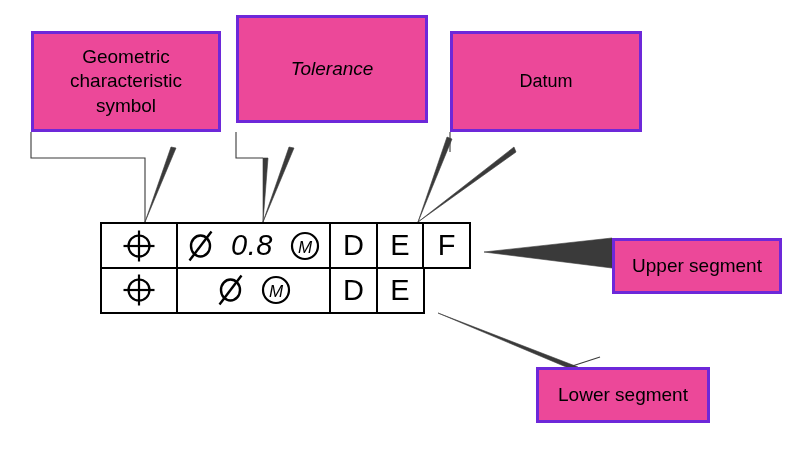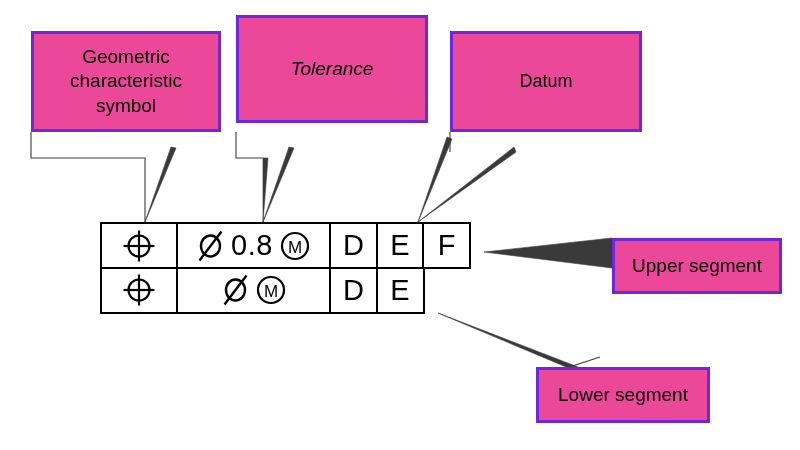--- a/index.html
+++ b/index.html
@@ -64,24 +64,25 @@
   .fcf-row + .fcf-row { margin-top: -2.5px; }
   .cell-sym   { width: 78px; }
   .cell-tol   { width: 156px; }
   .cell-dat   { width: 49px; }
   .row-upper .cell { height: 47px; }
   .row-lower .cell { height: 47px; }
   .tol-inner {
     display: flex;
     align-items: center;
     justify-content: center;
-    gap: 7px;
+    gap: 17px;
     width: 100%;
     padding: 0 5px;
     box-sizing: border-box;
+    font-style: italic;
   }
   .tol-value { font-size: 29px; letter-spacing: 0.5px; }
   .icon-svg { display: block; }
 </style>
 </head>
 <body>
 
 <div id="canvas">
 
   <svg id="svg-leaders" viewBox="0 0 800 450" xmlns="http://www.w3.org/2000/svg">

